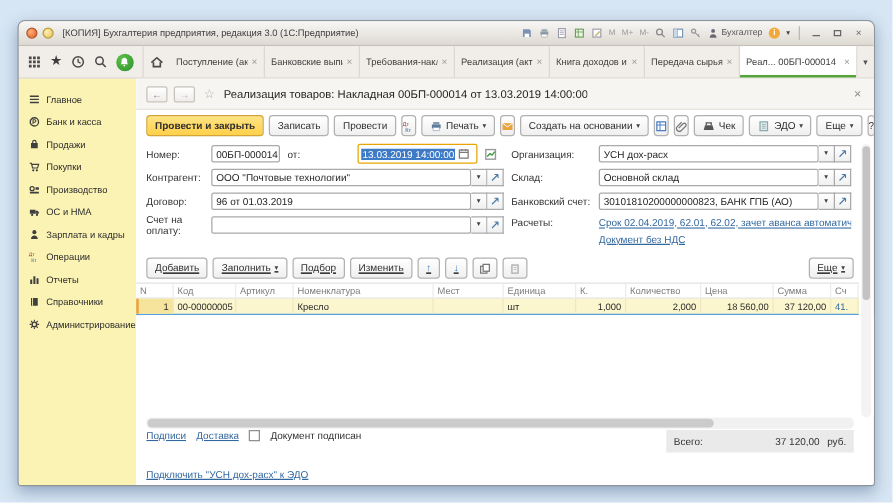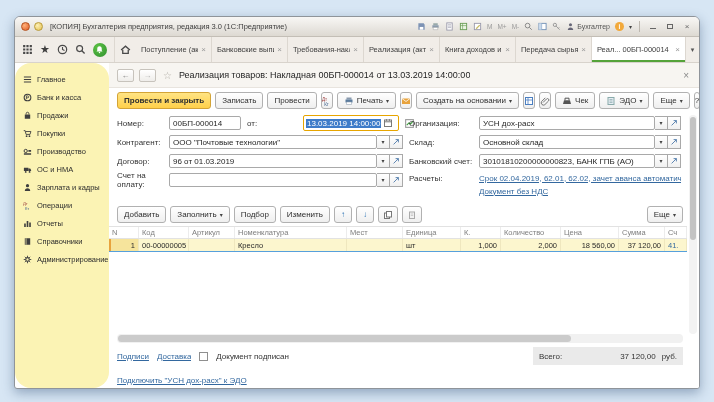--- a/index.html
+++ b/index.html
@@ -43,21 +43,21 @@
   .tab { width:76px; flex:none; display:flex; align-items:center; gap:3px; padding:0 5px;
     border-right:1px solid #dcd7d0; font-size:7.5px; color:#3d3d3d; overflow:hidden; }
   .tab .lbl { white-space:nowrap; overflow:hidden; flex:1; }
   .tab .x { color:#999; font-size:8px; flex:none; }
   .tab.active { width:94px; background:#fff; box-shadow:inset 0 -2px 0 #55a33a; }
   .tab-overflow { margin-left:auto; width:16px; display:flex; align-items:center; justify-content:center;
     font-size:7px; color:#555; }
 
   
   .main { display:flex; height:325px; }
-  .sidebar { width:94px; flex:none; background:#fbf3b4; padding-top:7px;border-radius:16px; }
+  .sidebar { width:94px; flex:none; background:#fbf3b4; padding-top:7px; }
   .side-item { display:flex; align-items:center; gap:5px; height:18px; padding:0 8px; font-size:7.5px; color:#2d2d2d; cursor:default;}
   .side-item svg { width:9px; height:9px; flex:none; }
 
   .content { flex:1; min-width:0; background:#fff; display:flex; flex-direction:column; position:relative; }
 
   .doc-header { height:25px; flex:none; background:#f7f5f1; border-bottom:1px solid #e8e4de;
     display:flex; align-items:center; gap:5px; padding:0 8px; }
   .nav-btn { width:17px; height:13px; border:1px solid #c7c3bc; border-radius:2px;
     background:linear-gradient(#fff,#efedea); font-size:8px; color:#777; text-align:center; line-height:11px; flex:none;}
   .nav-btn.dis { color:#b5b5b5; }
@@ -86,31 +86,31 @@
   .flabel { font-size:8px; color:#333; flex:none; }
   .fcol.left .flabel { width:52px; }
   .fcol.right .flabel { width:70px; }
   .finput { height:14px; border:1px solid #a9a9a9; border-radius:2px; background:#fff;
     font-size:8px; color:#1e1e1e; display:flex; align-items:center; padding:0 3px;
     white-space:nowrap; overflow:hidden; }
   .grow { flex:1; min-width:0; }
   .mini-btn { width:13px; height:14px; flex:none; border:1px solid #a9a9a9; border-left:none;
     background:linear-gradient(#fff,#f0f0f0); display:flex; align-items:center; justify-content:center; }
   .mini-btn svg { width:8px; height:8px; }
-  .num-input { width:72px; flex:none; }
+  .num-input { width:55px; flex:none; }
   .ot-label { margin:0 4px 0 6px; }
   .date-field { width:96px; flex:none; height:16px; border:1.5px solid #e7a500; border-radius:2px;
     background:#fff; display:flex; align-items:center; padding:0 2px; gap:2px; }
   .date-sel { background:#3d7bc9; color:#fff; font-size:8px; padding:0 1px; white-space:nowrap; }
   .after-icons { display:flex; gap:5px; margin-left:5px; align-items:center; }
   .after-icons svg { width:11px; height:11px; }
   .flink { font-size:8px; color:#33689f; text-decoration:underline; white-space:nowrap; overflow:hidden; }
 
   
-  .tbl-toolbar { flex:none; display:flex; align-items:flex-end; gap:4px; padding:3px 8px; }
+  .tbl-toolbar { flex:none; display:flex; align-items:flex-end; gap:4px; padding:3px 8px;text-decoration:underline; }
   .btn.arrow { color:#2e74b5; font-weight:bold; width:18px; padding:0; justify-content:center; }
   .tbl-toolbar .more { margin-right:8px; }
   .grid { flex:none; margin-right:12px; }
   .thead, .trow { display:flex; height:13px; }
   .thead { border-top:1px solid #e2e2e2; border-bottom:1px solid #e2e2e2; }
   .th { font-size:7.5px; color:#7e7e7e; padding:0 3px; border-right:1px solid #ececec;
     display:flex; align-items:center; overflow:hidden; white-space:nowrap; }
   .trow { background:#fcf6ce; border-bottom:1px solid #56a0dc; }
   .td { font-size:7.5px; color:#2a2a2a; padding:0 3px; border-right:1px solid #efe7be;
     display:flex; align-items:center; overflow:hidden; white-space:nowrap; }
@@ -119,21 +119,21 @@
   .td .cell-link { color:#33689f; }
   .c0{width:30px;flex:none} .c1{width:50px;flex:none} .c2{width:46px;flex:none}
   .c3{width:112px;flex:none} .c4{width:56px;flex:none} .c5{width:58px;flex:none}
   .c6{width:40px;flex:none} .c7{width:60px;flex:none} .c8{width:58px;flex:none}
   .c9{width:46px;flex:none} .c10{flex:1;min-width:0}
   .tbl-empty { flex:1; background:#fff; }
 
   .hscroll { flex:none; height:9px; margin:1px 16px 1px 8px; background:#f1f1f1; border-radius:4px; position:relative; }
   .hthumb { position:absolute; left:1px; top:1px; height:7px; width:80%; background:#cbcbcb; border-radius:4px; }
 
-  .footer-row { flex:none; height:24px; display:flex; align-items:center; gap:8px; padding:0 8px; }
+  .footer-row { flex:none; height:24px; display:flex; align-items:flex-start; gap:8px; padding:0 8px; }
   .checkbox { width:9px; height:9px; border:1px solid #8f8f8f; background:#fff; flex:none; }
   .cb-label { font-size:8px; color:#333; }
   .total-box { margin-left:auto; margin-right:8px; width:150px; background:#eaeaea; height:18px;
     display:flex; align-items:center; gap:6px; padding:0 6px; font-size:8px; color:#333; }
   .total-box .tval { flex:1; text-align:right; }
   .edo-row { flex:none; padding:1px 8px; }
 
   .vscroll { position:absolute; right:2px; top:52px; bottom:54px; width:8px; background:#f3f3f3; border-radius:4px; }
   .vthumb { position:absolute; top:2px; left:1px; width:6px; height:56%; background:#c3c3c3; border-radius:3px; }
 </style>

